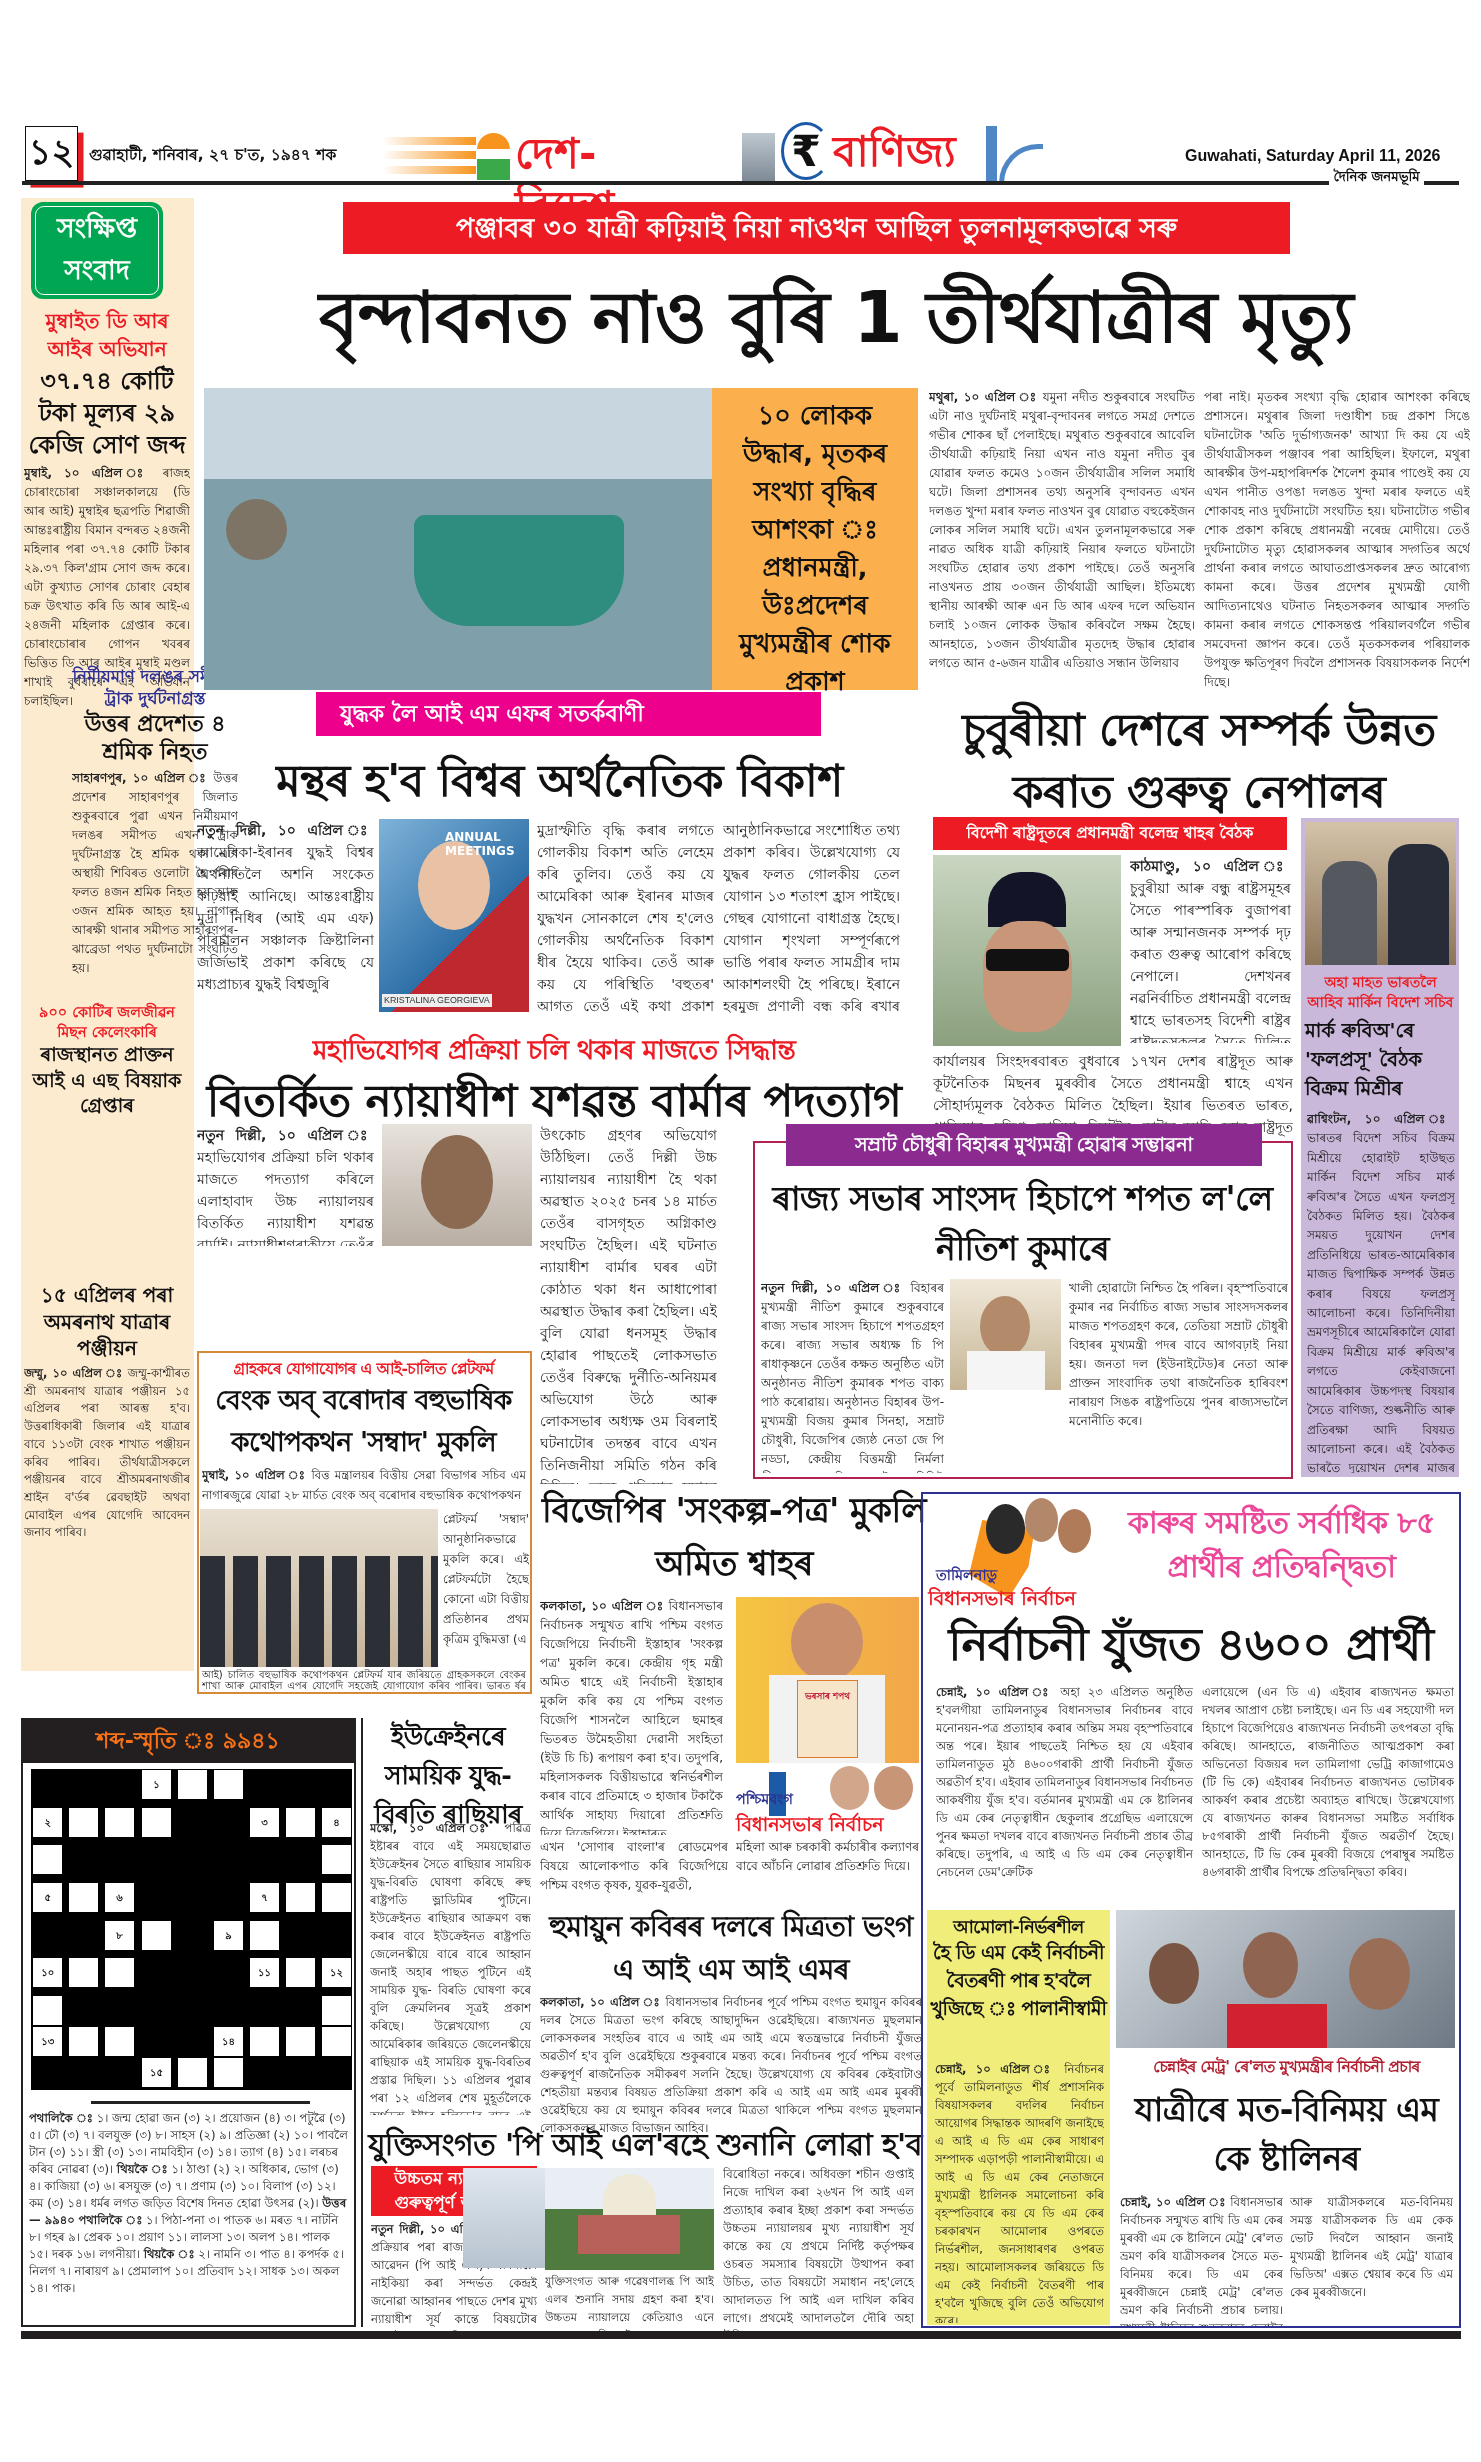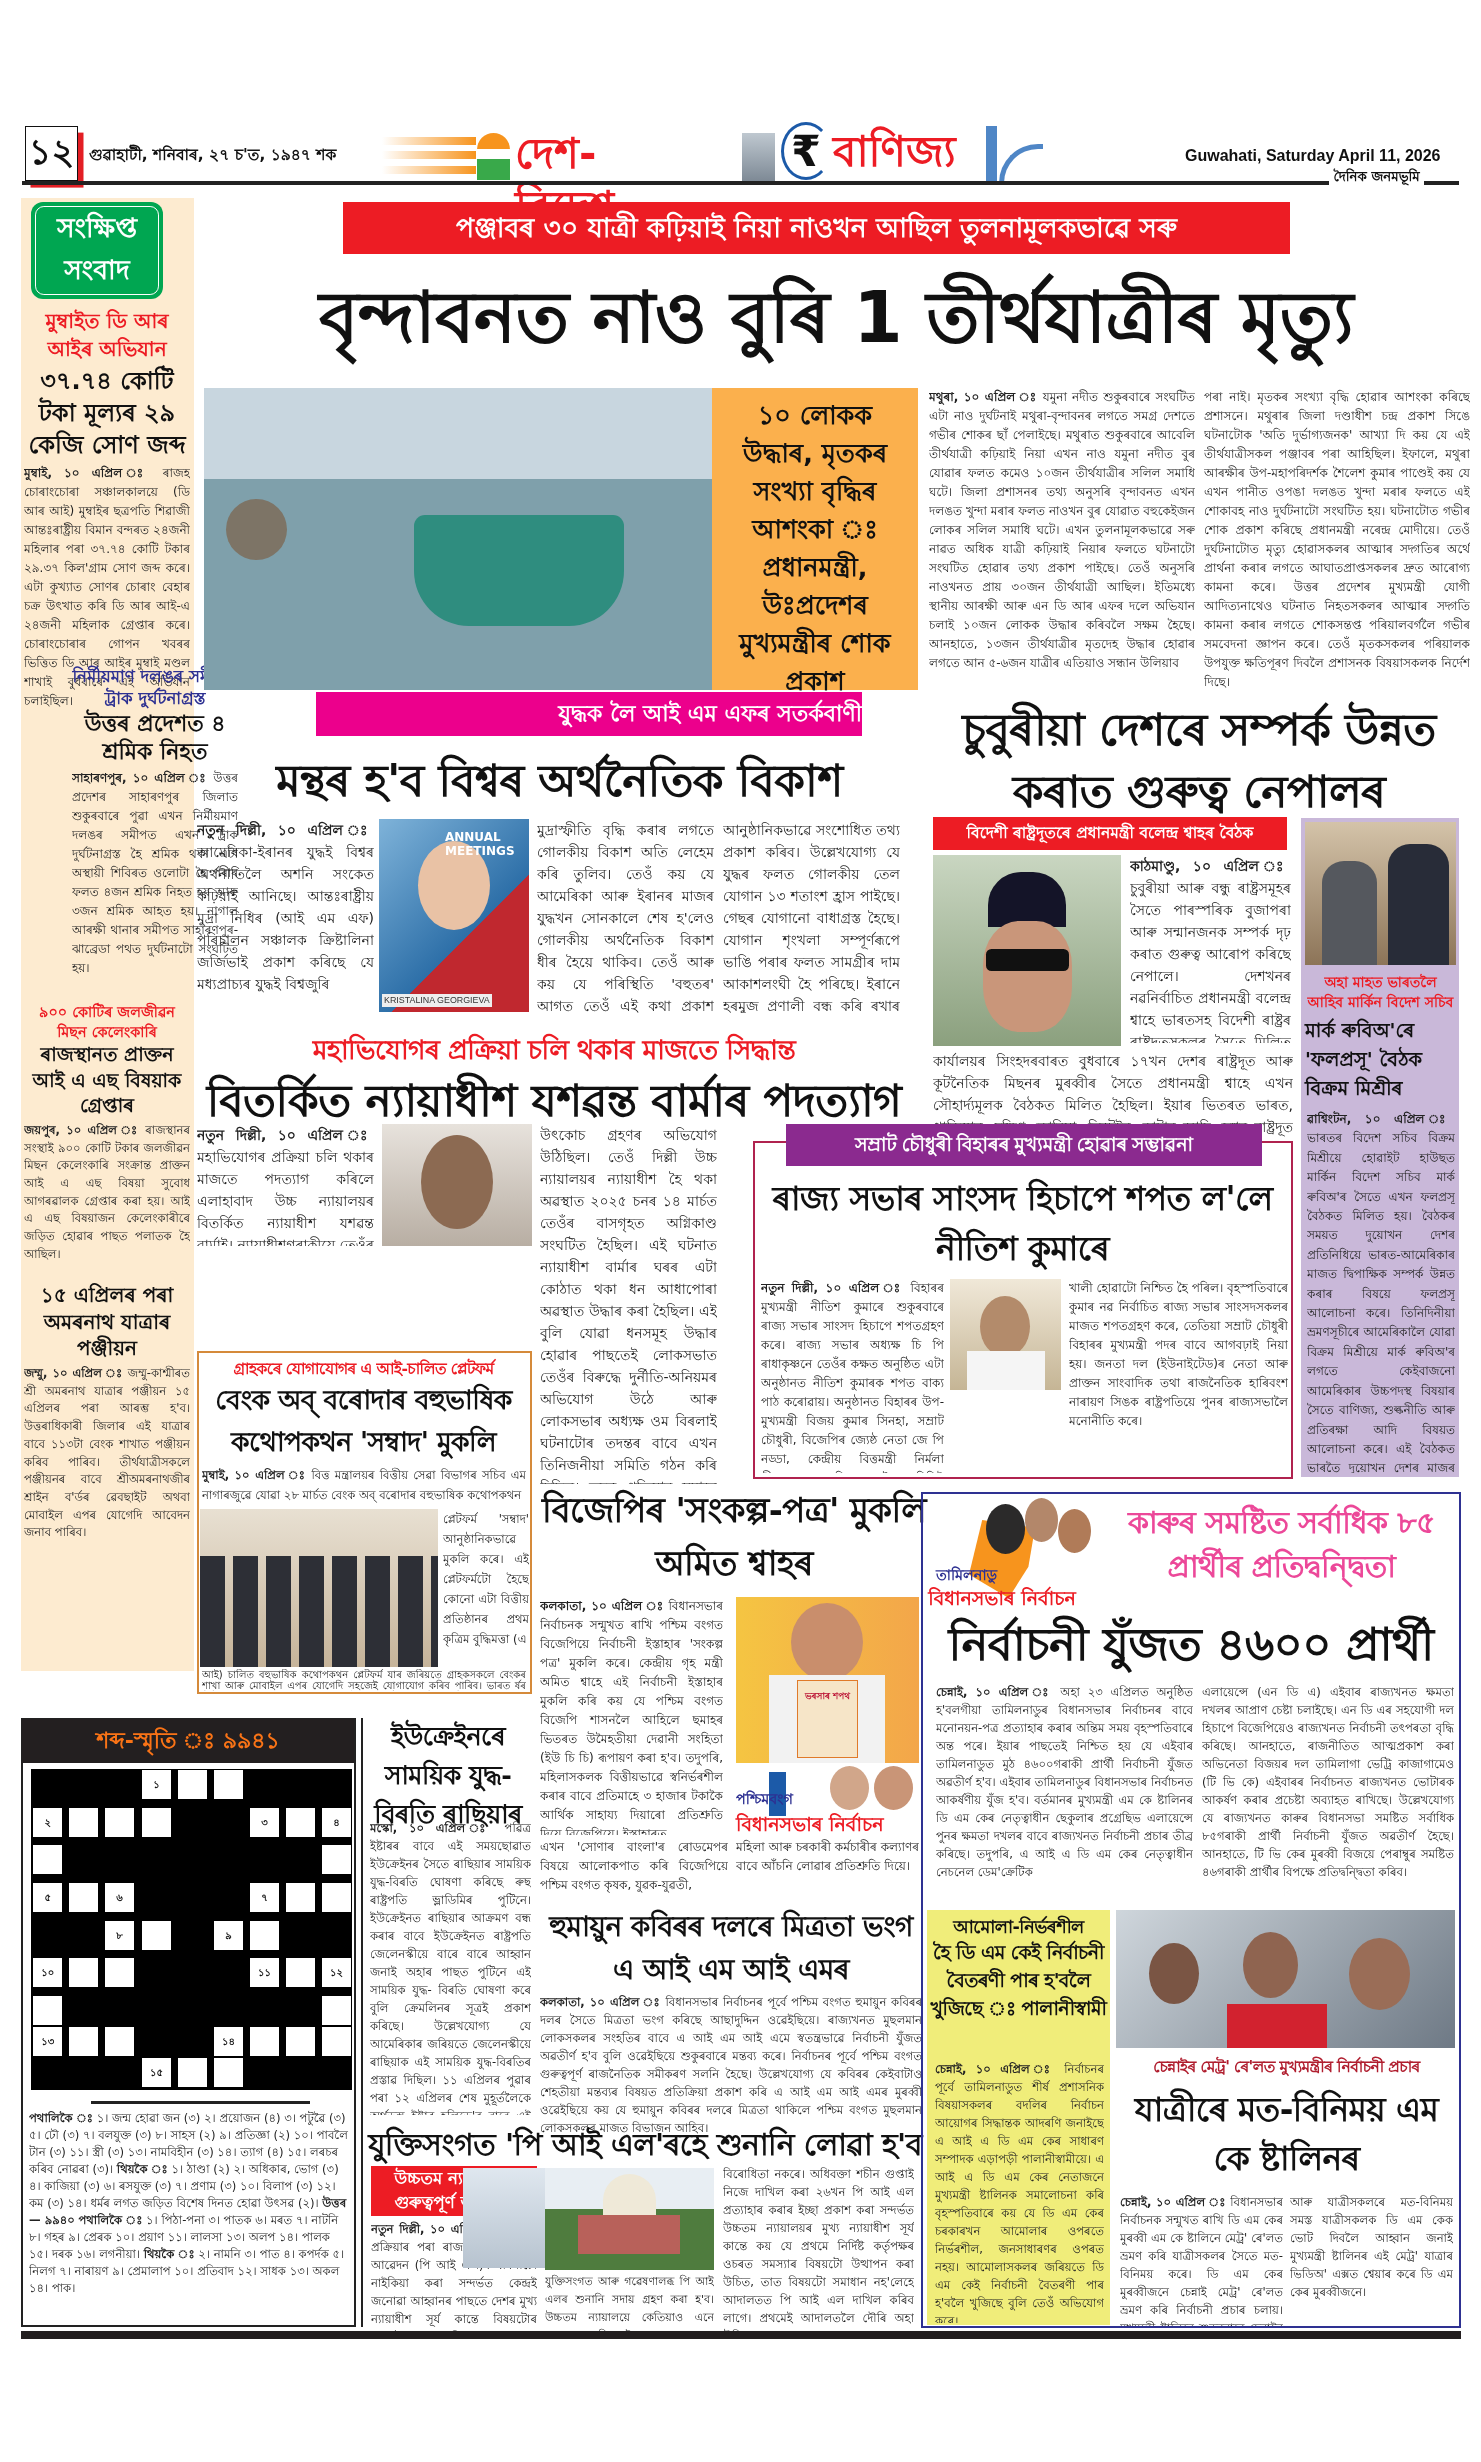--- a/index.html
+++ b/index.html
@@ -56,40 +56,39 @@
 
 <div class="abs" style="left:24px;top:666px;width:166px;margin-left:48px;">
   <div style="color:#2e3192;font-size:16.6px;font-weight:bold;text-align:center;line-height:22px;">নিৰ্মীয়মাণ দলঙৰ সমীপত ট্ৰাক দুৰ্ঘটনাগ্ৰস্ত</div>
   <div style="font-size:22px;font-weight:bold;text-align:center;line-height:28px;">উত্তৰ প্ৰদেশত ৪ শ্ৰমিক নিহত</div>
   <div class="body-text" style="font-size:12px;line-height:19px;height:216px;margin-top:3.3px;"><b>সাহাৰণপুৰ, ১০ এপ্ৰিল ঃ</b> <span>উত্তৰ প্ৰদেশৰ সাহাৰণপুৰ জিলাত শুকুৰবাৰে পুৱা এখন নিৰ্মীয়মাণ দলঙৰ সমীপত এখন ট্ৰাক দুৰ্ঘটনাগ্ৰস্ত হৈ শ্ৰমিক থকা এটা অস্থায়ী শিবিৰত ওলোটা হৈ পৰাৰ ফলত ৪জন শ্ৰমিক নিহত হয় আৰু ৩জন শ্ৰমিক আহত হয়। নাগাল আৰক্ষী থানাৰ সমীপত সাহাৰণপুৰ-ঝাব্ৰেডা পথত দুৰ্ঘটনাটো সংঘটিত হয়।</span></div>
 </div>
 
 <div class="abs" style="left:24px;top:1002px;width:166px;">
   <div style="color:#ed1c24;font-size:14.4px;font-weight:bold;text-align:center;line-height:20px;">৯০০ কোটিৰ জলজীৱন মিছন কেলেংকাৰি</div>
   <div style="font-size:19px;font-weight:bold;text-align:center;line-height:25.5px;">ৰাজস্থানত প্ৰাক্তন আই এ এছ বিষয়াক গ্ৰেপ্তাৰ</div>
-  <div class="body-text" style="font-size:11.6px;line-height:17.7px;height:161px;margin-top:3.3px;"><b>জয়পুৰ, ১০ এপ্ৰিল ঃ</b> <span>ৰাজস্থানৰ সংস্থাই ৯০০ কোটি টকাৰ জলজীৱন মিছন কেলেংকাৰি সংক্ৰান্ত প্ৰাক্তন আই এ এছ বিষয়া সুবোধ আগৰৱালক গ্ৰেপ্তাৰ কৰা হয়। আই এ এছ বিষয়াজন কেলেংকাৰীৰে জড়িত হোৱাৰ পাছত পলাতক হৈ আছিল।</span></div>
 </div>
 
 <div class="abs" style="left:24px;top:1282px;width:166px;">
   <div style="font-size:20px;font-weight:bold;text-align:center;line-height:26.6px;">১৫ এপ্ৰিলৰ পৰা অমৰনাথ যাত্ৰাৰ পঞ্জীয়ন</div>
   <div class="body-text" style="font-size:11.6px;line-height:17.7px;height:288px;margin-top:3.3px;"><b>জম্মু, ১০ এপ্ৰিল ঃ</b> <span>জম্মু-কাশ্মীৰত শ্ৰী অমৰনাথ যাত্ৰাৰ পঞ্জীয়ন ১৫ এপ্ৰিলৰ পৰা আৰম্ভ হ'ব। উত্তৰাধিকাৰী জিলাৰ এই যাত্ৰাৰ বাবে ১১৩টা বেংক শাখাত পঞ্জীয়ন কৰিব পাৰিব। তীৰ্থযাত্ৰীসকলে পঞ্জীয়নৰ বাবে শ্ৰীঅমৰনাথজীৰ শ্ৰাইন ব'ৰ্ডৰ ৱেবছাইট অথবা মোবাইল এপৰ যোগেদি আবেদন জনাব পাৰিব।</span></div>
 </div>
 
 <div class="abs" style="left:343px;top:202px;width:947px;height:52px;background:#ed1c24;color:#fff;font-size:26.6px;font-weight:bold;text-align:center;line-height:52px;">পঞ্জাবৰ ৩০ যাত্ৰী কঢ়িয়াই নিয়া নাওখন আছিল তুলনামূলকভাৱে সৰু</div>
 <div class="abs hd" style="left:199px;top:265px;width:1274px;font-size:71px;line-height:105px;">বৃন্দাবনত নাও বুৰি 1 তীৰ্থযাত্ৰীৰ মৃত্যু</div>
 <div class="abs photo" style="left:204px;top:388px;width:714px;height:302px;background:linear-gradient(#c8d6df 0 30%,#7fa0ab 30% 100%);">
   <div style="position:absolute;left:210px;top:127px;width:210px;height:111px;background:#2f8d7f;border-radius:11px 11px 55px 55px;"></div>
   <div style="position:absolute;left:22px;top:111px;width:61px;height:61px;background:#7d7466;border-radius:50%;"></div>
   <div style="position:absolute;right:0;top:144px;width:66px;height:78px;background:#c24b2a;"></div>
 </div>
 <div class="abs" style="left:712px;top:388px;width:206px;height:302px;background:#fbb04d;font-size:25.5px;font-weight:bold;text-align:center;line-height:38px;padding:7.8px;">১০ লোকক উদ্ধাৰ, মৃতকৰ সংখ্যা বৃদ্ধিৰ আশংকা ঃ প্ৰধানমন্ত্ৰী, উঃপ্ৰদেশৰ মুখ্যমন্ত্ৰীৰ শোক প্ৰকাশ</div>
 <div class="abs body-text" style="left:929px;top:388px;width:266px;height:305px;font-size:12px;line-height:19px;"><b>মথুৰা, ১০ এপ্ৰিল ঃ</b> <span>যমুনা নদীত শুকুৰবাৰে সংঘটিত এটা নাও দুৰ্ঘটনাই মথুৰা-বৃন্দাবনৰ লগতে সমগ্ৰ দেশতে গভীৰ শোকৰ ছাঁ পেলাইছে। মথুৰাত শুকুৰবাৰে আবেলি তীৰ্থযাত্ৰী কঢ়িয়াই নিয়া এখন নাও যমুনা নদীত বুৰ যোৱাৰ ফলত কমেও ১০জন তীৰ্থযাত্ৰীৰ সলিল সমাধি ঘটে। জিলা প্ৰশাসনৰ তথ্য অনুসৰি বৃন্দাবনত এখন দলঙত খুন্দা মৰাৰ ফলত নাওখন বুৰ যোৱাত বহুকেইজন লোকৰ সলিল সমাধি ঘটে। এখন তুলনামূলকভাৱে সৰু নাৱত অধিক যাত্ৰী কঢ়িয়াই নিয়াৰ ফলতে ঘটনাটো সংঘটিত হোৱাৰ তথ্য প্ৰকাশ পাইছে। তেওঁ অনুসৰি নাওখনত প্ৰায় ৩০জন তীৰ্থযাত্ৰী আছিল। ইতিমধ্যে স্থানীয় আৰক্ষী আৰু এন ডি আৰ এফৰ দলে অভিযান চলাই ১০জন লোকক উদ্ধাৰ কৰিবলৈ সক্ষম হৈছে। আনহাতে, ১৩জন তীৰ্থযাত্ৰীৰ মৃতদেহ উদ্ধাৰ হোৱাৰ লগতে আন ৫-৬জন যাত্ৰীৰ এতিয়াও সন্ধান উলিয়াব</span></div>
 <div class="abs body-text" style="left:1204px;top:388px;width:266px;height:305px;font-size:12px;line-height:19px;">পৰা নাই। মৃতকৰ সংখ্যা বৃদ্ধি হোৱাৰ আশংকা কৰিছে প্ৰশাসনে। মথুৰাৰ জিলা দণ্ডাধীশ চন্দ্ৰ প্ৰকাশ সিঙে ঘটনাটোক 'অতি দুৰ্ভাগ্যজনক' আখ্যা দি কয় যে এই তীৰ্থযাত্ৰীসকল পঞ্জাবৰ পৰা আহিছিল। ইফালে, মথুৰা আৰক্ষীৰ উপ-মহাপৰিদৰ্শক শৈলেশ কুমাৰ পাণ্ডেই কয় যে এখন পানীত ওপঙা দলঙত খুন্দা মৰাৰ ফলতে এই শোকাবহ নাও দুৰ্ঘটনাটো সংঘটিত হয়। ঘটনাটোত গভীৰ শোক প্ৰকাশ কৰিছে প্ৰধানমন্ত্ৰী নৰেন্দ্ৰ মোদীয়ে। তেওঁ দুৰ্ঘটনাটোত মৃত্যু হোৱাসকলৰ আত্মাৰ সদ্গতিৰ অৰ্থে প্ৰাৰ্থনা কৰাৰ লগতে আঘাতপ্ৰাপ্তসকলৰ দ্ৰুত আৰোগ্য কামনা কৰে। উত্তৰ প্ৰদেশৰ মুখ্যমন্ত্ৰী যোগী আদিত্যনাথেও ঘটনাত নিহতসকলৰ আত্মাৰ সদ্গতি কামনা কৰাৰ লগতে শোকসন্তপ্ত পৰিয়ালবৰ্গলৈ গভীৰ সমবেদনা জ্ঞাপন কৰে। তেওঁ মৃতকসকলৰ পৰিয়ালক উপযুক্ত ক্ষতিপূৰণ দিবলৈ প্ৰশাসনক বিষয়াসকলক নিৰ্দেশ দিছে।</div>
 
-<div class="abs" style="left:316px;top:692px;width:546px;height:44px;background:#ec008c;color:#fff;font-size:22px;font-weight:bold;text-align:right;line-height:44px;">যুদ্ধক লৈ আই এম এফৰ সতৰ্কবাণী</div>
+<div class="abs" style="left:316px;top:692px;width:505px;height:44px;background:#ec008c;color:#fff;font-size:22px;font-weight:bold;text-align:left;line-height:44px;padding-left:24px;">যুদ্ধক লৈ আই এম এফৰ সতৰ্কবাণী</div>
 <div class="abs hd" style="left:194px;top:748px;width:731px;font-size:44px;line-height:66px;">মন্থৰ হ'ব বিশ্বৰ অৰ্থনৈতিক বিকাশ</div>
 <div class="abs body-text" style="left:197px;top:819px;width:177px;height:194px;"><b>নতুন দিল্লী, ১০ এপ্ৰিল ঃ</b> <span>আমেৰিকা-ইৰানৰ যুদ্ধই বিশ্বৰ অৰ্থনীতিলৈ অশনি সংকেত কঢ়িয়াই আনিছে। আন্তঃৰাষ্ট্ৰীয় মুদ্ৰা নিধিৰ (আই এম এফ) পৰিচালন সঞ্চালক ক্ৰিষ্টালিনা জৰ্জিভাই প্ৰকাশ কৰিছে যে মধ্যপ্ৰাচ্যৰ যুদ্ধই বিশ্বজুৰি</span></div>
 <div class="abs photo" style="left:379px;top:819px;width:150px;height:193px;background:linear-gradient(135deg,#7fb3d9,#2d6fa8 60%,#c0282f 60%);">
   <div style="position:absolute;left:39px;top:22px;width:72px;height:89px;background:#e9c2a5;border-radius:50%;"></div>
   <div style="position:absolute;left:66px;top:11px;color:#fff;font-size:12px;font-weight:bold;">ANNUAL MEETINGS</div>
   <div style="position:absolute;left:2.8px;bottom:5.5px;font-size:8.9px;color:#333;background:#eee;padding:1.1px 2.2px;font-family:'Liberation Sans',sans-serif;">KRISTALINA GEORGIEVA</div>
 </div>
 <div class="abs body-text" style="left:537px;top:819px;width:177px;height:194px;">মুদ্ৰাস্ফীতি বৃদ্ধি কৰাৰ লগতে গোলকীয় বিকাশ অতি লেহেম কৰি তুলিব। তেওঁ কয় যে আমেৰিকা আৰু ইৰানৰ মাজৰ যুদ্ধখন সোনকালে শেষ হ'লেও গোলকীয় অৰ্থনৈতিক বিকাশ ধীৰ হৈয়ে থাকিব। তেওঁ আৰু কয় যে পৰিস্থিতি 'বহুতৰ' আগত তেওঁ এই কথা প্ৰকাশ কৰাৰ লগতে কয় যে বিশ্ব অৰ্থনৈতিক আউটলুকত ১৪ এপ্ৰিলত আই এম এফে</div>
 <div class="abs body-text" style="left:723px;top:819px;width:177px;height:194px;">আনুষ্ঠানিকভাৱে সংশোধিত তথ্য প্ৰকাশ কৰিব। উল্লেখযোগ্য যে যুদ্ধৰ ফলত গোলকীয় তেল যোগান ১৩ শতাংশ হ্ৰাস পাইছে। গেছৰ যোগানো বাধাগ্ৰস্ত হৈছে। যোগান শৃংখলা সম্পূৰ্ণৰূপে ভাঙি পৰাৰ ফলত সামগ্ৰীৰ দাম আকাশলংঘী হৈ পৰিছে। ইৰানে হৰমুজ প্ৰণালী বন্ধ কৰি ৰখাৰ ফলতে বিশ্ব অৰ্থনীতিত নেতিবাচক প্ৰভাৱ পৰিছে।</div>
 

